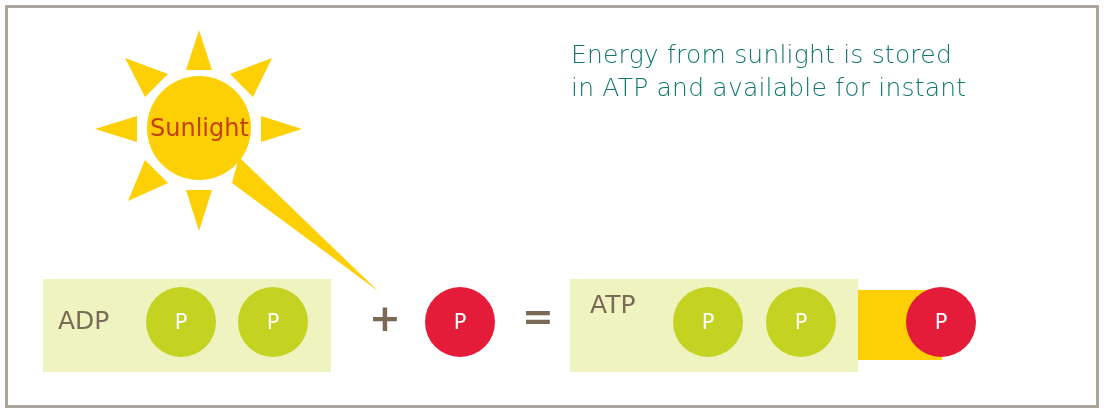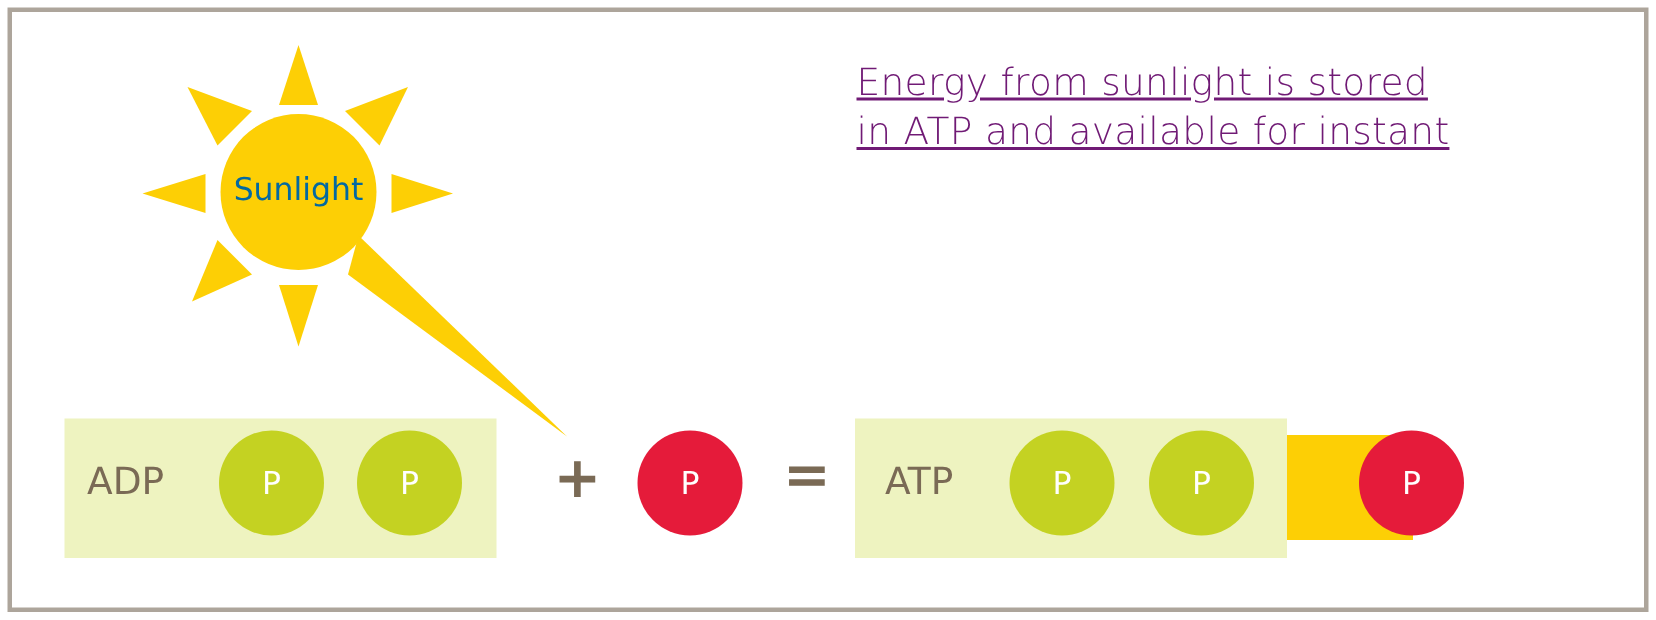--- a/index.html
+++ b/index.html
@@ -2,33 +2,33 @@
 <html><head>
 <meta charset="utf-8">
 <style>
   html, body { margin: 0; padding: 0; background: #ffffff; }
   body { width: 1104px; height: 413px; position: relative; overflow: hidden;
          font-family: "DejaVu Sans", sans-serif; }
   .frame { position: absolute; left: 5px; top: 5px; width: 1088px; height: 397px;
            border: 3px solid #ADA59B; background: #fff; }
   svg.art { position: absolute; left: 0; top: 0; }
   .caption { position: absolute; left: 571px; top: 38px; width: 440px;
-             font-size: 25px; line-height: 33px; color: #701a75;
-             font-family: "DejaVu Sans", sans-serif; font-weight: 300; letter-spacing: 0.2px; text-decoration: underline; }
+             font-size: 25px; line-height: 33px; color: #0f766e;
+             font-family: "DejaVu Sans", sans-serif; font-weight: 300; letter-spacing: 0.2px; }
   .box { position: absolute; background: #EEF3C0; }
   .box-label { position: absolute; font-size: 25px; color: #7A6A55; }
   .circle { position: absolute; width: 70px; height: 70px; border-radius: 50%;
             display: flex; align-items: center; justify-content: center;
             color: #ffffff; font-size: 21px; }
   .green { background: #C4D222; }
   .red { background: #E51B3A; }
   .op { position: absolute; font-size: 38px; color: #7A6A55; font-weight: bold; }
   .bond { position: absolute; background: #FDCF05; }
   .sun-label { position: absolute; left: 150px; top: 114px; width: 98px; text-align: center;
-               font-size: 21px; color: #0369a1; }
+               font-size: 24px; color: #c2410c; }
 </style>
 </head>
 <body>
 
 <div class="frame"></div>
 
 <svg class="art" width="1104" height="413">
   <g fill="#FDCF05">
 
     <circle cx="199" cy="128" r="52"></circle>
@@ -62,18 +62,18 @@
 <div class="circle green" style="left:146px; top:287px;">P</div>
 <div class="circle green" style="left:238px; top:287px;">P</div>
 
 <div class="op" style="left:369px; top:296px;">+</div>
 
 <div class="circle red" style="left:425px; top:287px;">P</div>
 
 <div class="op" style="left:522px; top:294px;">=</div>
 
 <div class="box" style="left:570px; top:279px; width:288px; height:93px;"></div>
-<div class="box-label" style="left:590px; top:306px;">ATP</div>
+<div class="box-label" style="left:590px; top:290px;">ATP</div>
 <div class="circle green" style="left:673px; top:287px;">P</div>
 <div class="circle green" style="left:766px; top:287px;">P</div>
 
 <div class="bond" style="left:858px; top:290px; width:84px; height:70px;"></div>
 <div class="circle red" style="left:906px; top:287px;">P</div>
 
 </body></html>

